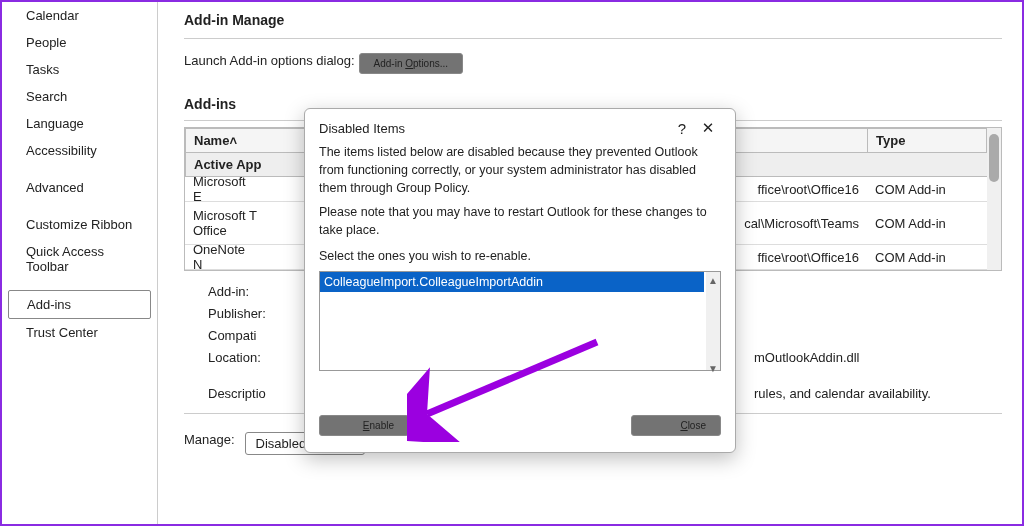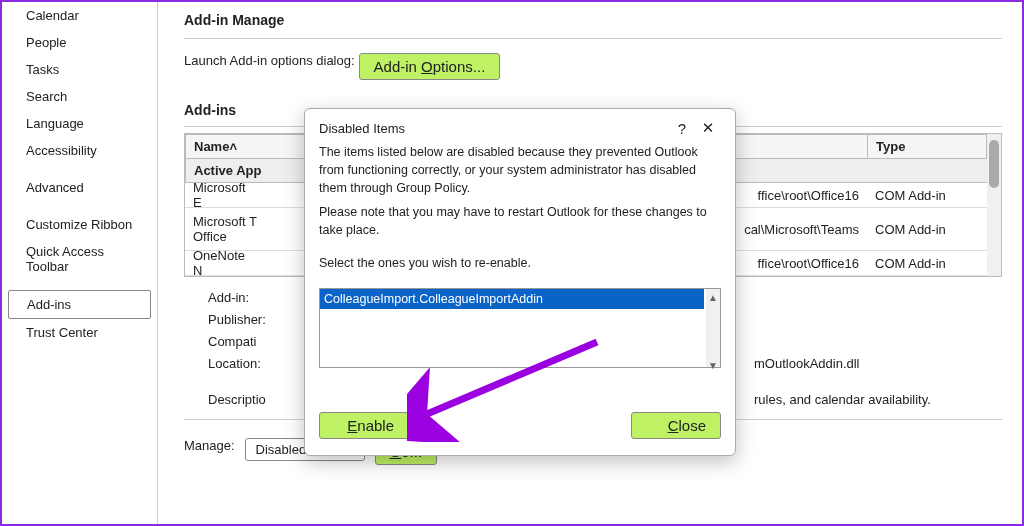--- a/index.html
+++ b/index.html
@@ -42,24 +42,24 @@
   .section-title {
     font-weight: 700;
     font-size: 14px;
     padding: 6px 0 10px 0;
     border-bottom: 1px solid #ccc;
     margin-bottom: 14px;
   }
   .launch-row { display: flex; align-items: flex-start; gap: 4px; margin-bottom: 18px; }
   .btn {
     border: 1px solid #888;
-    background: #bef264;
+    background: #737373;
     border-radius: 3px;
     padding: 4px 14px;
-    font-size: 15px;
+    font-size: 10px;
     cursor: default;
   }
   .addins-title {
     font-weight: 700;
     font-size: 14px;
     padding: 4px 0 8px 0;
     border-bottom: 1px solid #ccc;
     margin-bottom: 6px;
   }
   .table-wrap {
@@ -145,22 +145,22 @@
     box-shadow: 0 6px 20px rgba(0,0,0,0.25);
     z-index: 50;
     padding: 10px 14px 16px 14px;
   }
   .dlg-title-row { display: flex; align-items: center; padding-bottom: 6px; }
   .dlg-title { flex: 1; font-size: 13px; }
   .dlg-help, .dlg-close { width: 26px; text-align: center; font-size: 15px; cursor: default; }
   .dlg-body { font-size: 12.5px; line-height: 18px; }
   .listbox {
     border: 1px solid #999;
-    height: 80px;
-    margin-top: 16px;
+    height: 100px;
+    margin-top: 6px;
     position: relative;
     background: #fff;
   }
   .list-item {
     background: #0a63c7;
     color: #fff;
     padding: 1px 4px;
     font-size: 12.5px;
     width: calc(100% - 16px);
   }
@@ -288,21 +288,21 @@
 
 <div class="dialog">
   <div class="dlg-title-row">
     <span class="dlg-title">Disabled Items</span>
     <span class="dlg-help">?</span>
     <span class="dlg-close">✕</span>
   </div>
   <div class="dlg-body">
     <div>The items listed below are disabled because they prevented Outlook from functioning correctly, or your system administrator has disabled them through Group Policy.</div>
     <div style="margin-top:6px;">Please note that you may have to restart Outlook for these changes to take place.</div>
-    <div style="margin-top:15px;">Select the ones you wish to re-enable.</div>
+    <div style="margin-top:8px;">Select the ones you wish to re-enable.</div>
     <div class="listbox">
       <div class="list-item">ColleagueImport.ColleagueImportAddin</div>
       <div class="list-scroll">
         <div class="up">▲</div>
         <div class="down">▼</div>
       </div>
     </div>
   </div>
   <div class="dlg-btns">
     <span class="btn"><u>E</u>nable</span>

